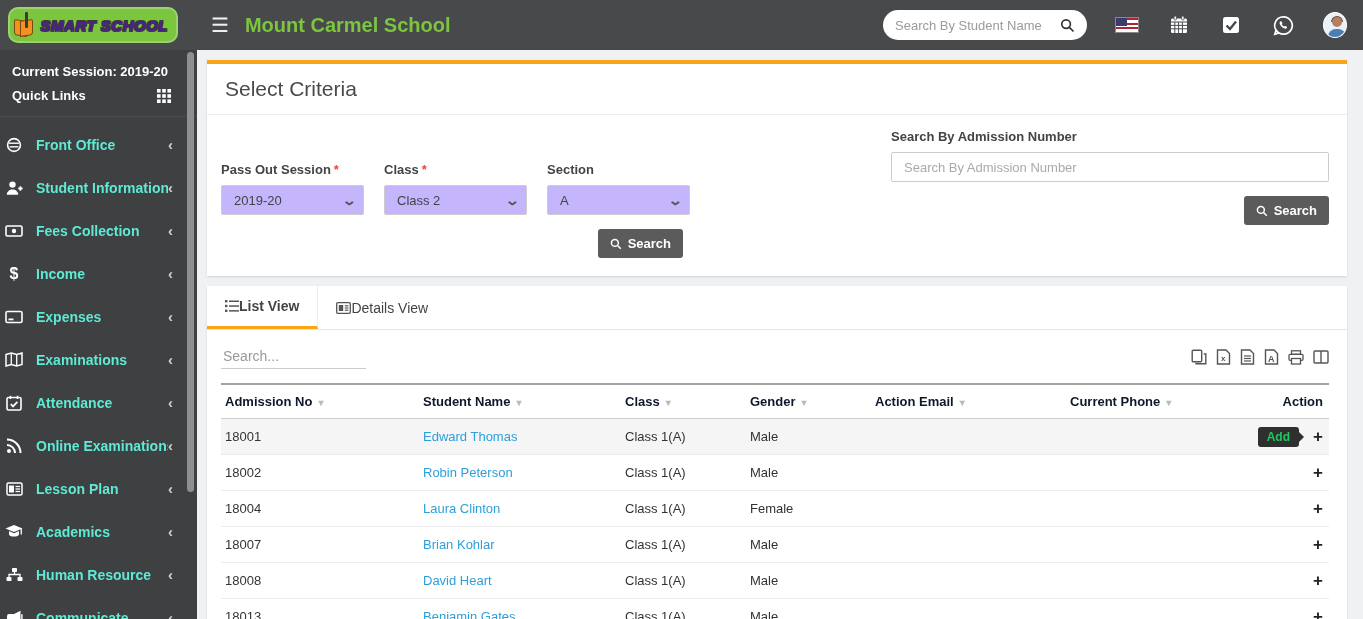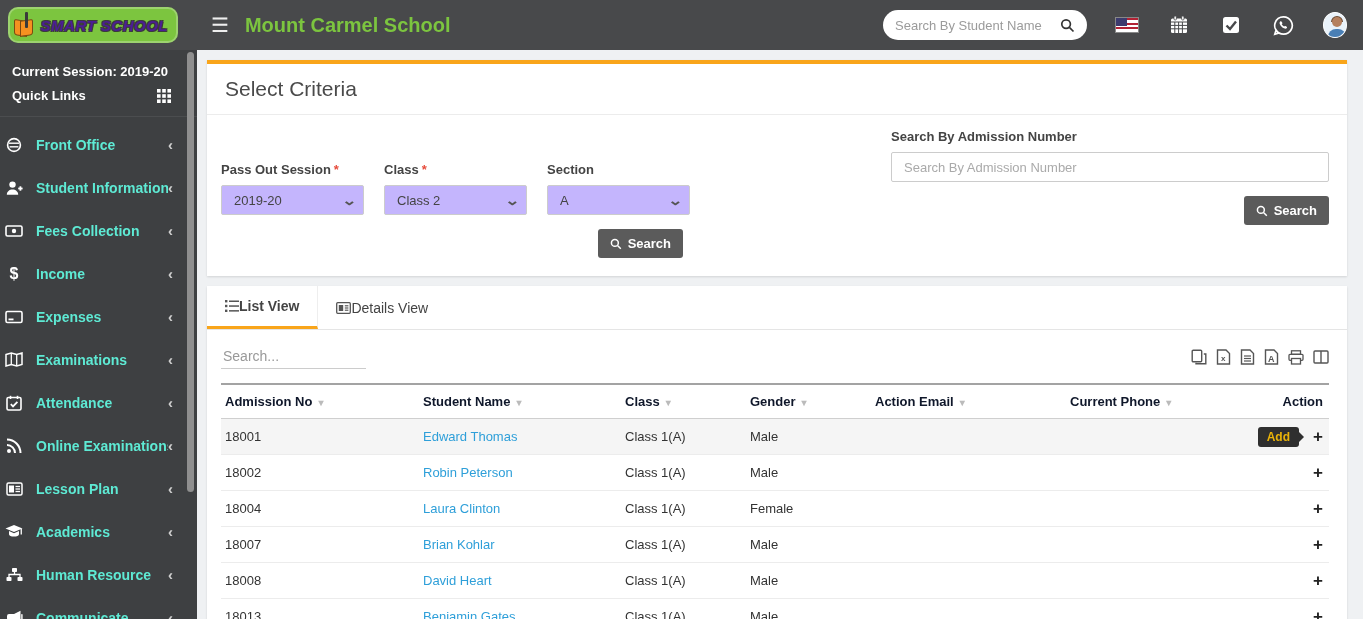--- a/index.html
+++ b/index.html
@@ -75,21 +75,21 @@
 
   table.grid { width:100%; border-collapse:collapse; margin-top:14px; table-layout:fixed; }
   .grid th { text-align:left; font-size:13px; color:#0f172a; padding:9px 4px 9px 4px; border-bottom:1px solid #cfcfcf; border-top:2px solid #a3a3a3; white-space:nowrap; cursor:pointer; }
   .grid th.sortable::after { content:"▾"; color:#bbb; font-size:10px; margin-left:6px; }
   .grid th.act, .grid td.act { text-align:right; padding-right:6px; }
   .grid td { font-size:13px; color:#333; padding:9px 4px; border-bottom:1px solid #ececec; }
   .grid td a { color:#2e9fd9; text-decoration:none; cursor:pointer; }
   .grid tr.hov td { background:#f5f5f5; }
   .plus { font-size:17px; font-weight:bold; color:#222; cursor:pointer; line-height:1; }
   td.act { position:relative; }
-  .add-tip { position:absolute; right:30px; top:50%; transform:translateY(-50%); background:#2f2f2f; color:#eab308; font-size:12px; font-weight:bold; padding:3px 9px; border-radius:3px; white-space:nowrap; }
+  .add-tip { position:absolute; right:30px; top:50%; transform:translateY(-50%); background:#2f2f2f; color:#22c55e; font-size:12px; font-weight:bold; padding:3px 9px; border-radius:3px; white-space:nowrap; }
   .add-tip::after { content:""; position:absolute; right:-5px; top:50%; transform:translateY(-50%); border-top:5px solid transparent; border-bottom:5px solid transparent; border-left:5px solid #2f2f2f; }
 
   .grid-footer { display:flex; align-items:center; margin-top:12px; padding-bottom:10px; }
   .records { font-size:12px; color:#333; }
   .pager { margin-left:auto; display:flex; align-items:center; gap:8px; }
   .pg-chev { color:#8fa9c0; font-size:16px; cursor:pointer; font-weight:bold; padding:0 2px; }
   .pg-num { background:#e4e4e4; color:#555; font-size:13px; padding:3px 9px; border-radius:2px; cursor:pointer; }
 
   svg { display:block; }
 </style>

